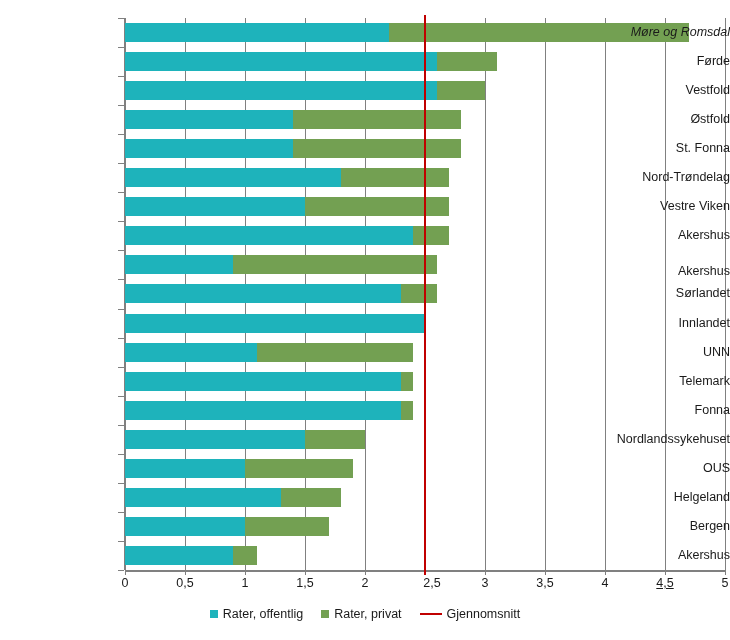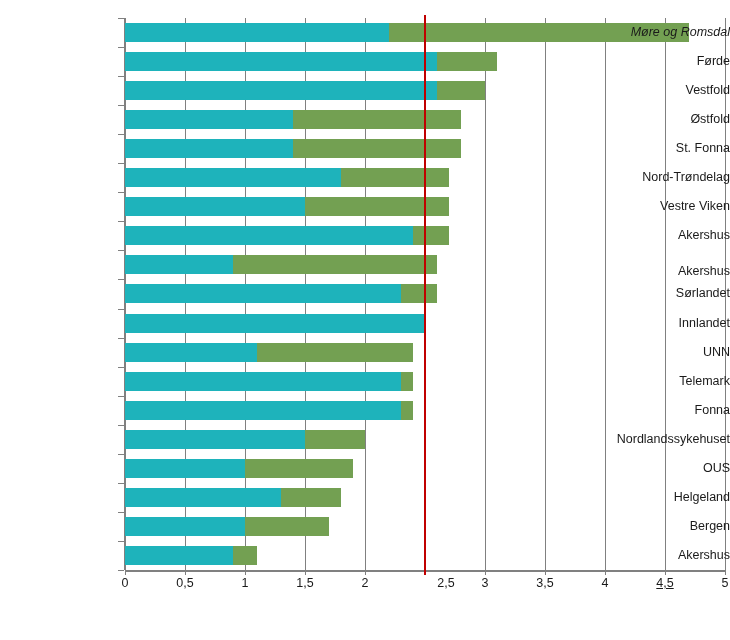--- a/index.html
+++ b/index.html
@@ -252,22 +252,36 @@
       <div class="cat-label" style="top: 518.875px;">Bergen</div>
       <div class="cat-label" style="top: 547.925px;">Akershus</div>
     </div>
   <div class="avg-line" id="avg-line" style="left: 424px; background: rgb(192, 0, 0);"></div>
   <div id="xticklabels-layer">
       <div class="xtick-label" style="left: 125px;">0</div>
       <div class="xtick-label" style="left: 185px;">0,5</div>
       <div class="xtick-label" style="left: 245px;">1</div>
       <div class="xtick-label" style="left: 305px;">1,5</div>
       <div class="xtick-label" style="left: 365px;">2</div>
-      <div class="xtick-label" style="left: 446px;">2,5</div>
+      <div class="xtick-label" style="left: 432px;">2,5</div>
       <div class="xtick-label" style="left: 485px;">3</div>
       <div class="xtick-label" style="left: 545px;">3,5</div>
       <div class="xtick-label" style="left: 605px;">4</div>
       <div class="xtick-label" style="left: 665px; text-decoration: underline;">4,5</div>
       <div class="xtick-label" style="left: 725px;">5</div>
     </div>
 
+  <div class="legend">
+    <div class="legend-item">
+      <span class="legend-swatch public"></span>
+      <span>Rater, offentlig</span>
+    </div>
+    <div class="legend-item">
+      <span class="legend-swatch private"></span>
+      <span>Rater, privat</span>
+    </div>
+    <div class="legend-item">
+      <span class="legend-line"></span>
+      <span>Gjennomsnitt</span>
+    </div>
+  </div>
 
 </div>
 
 </body></html>

